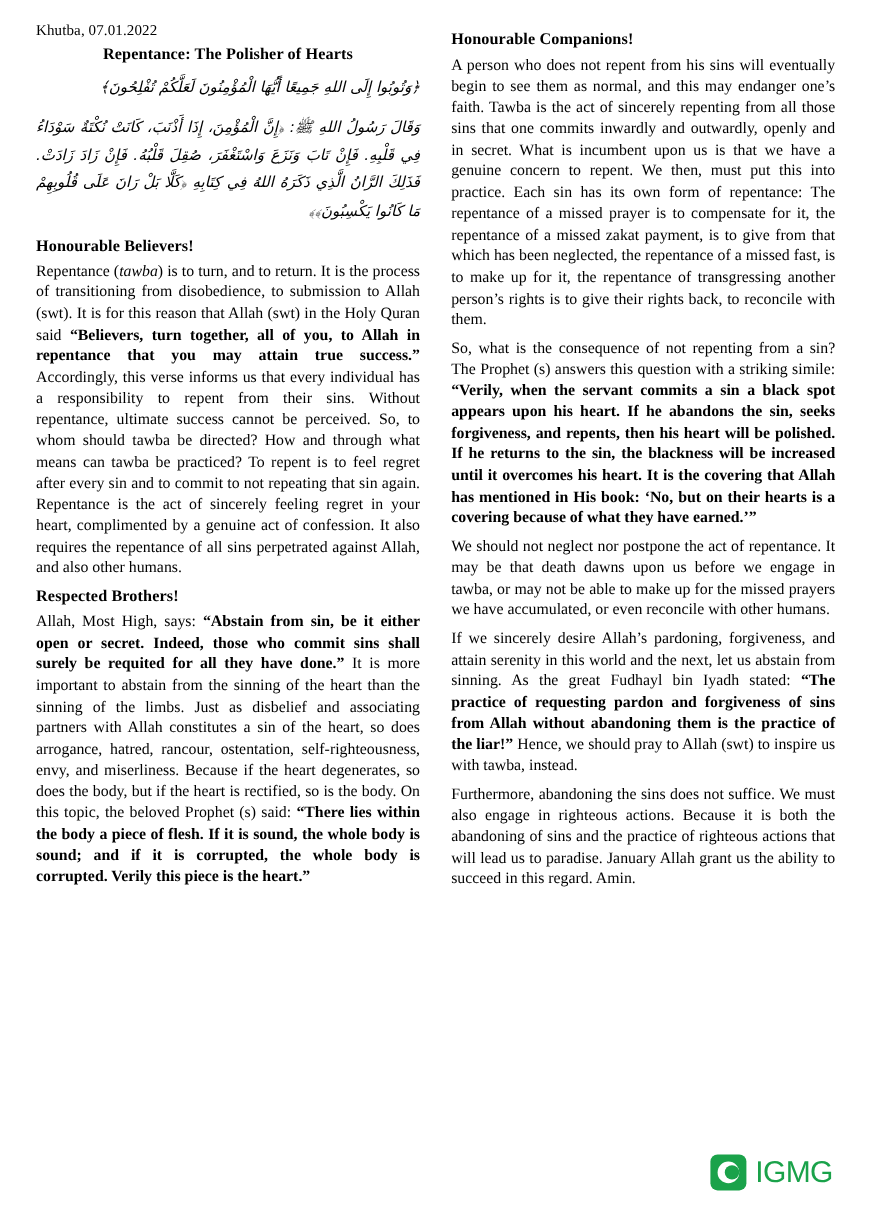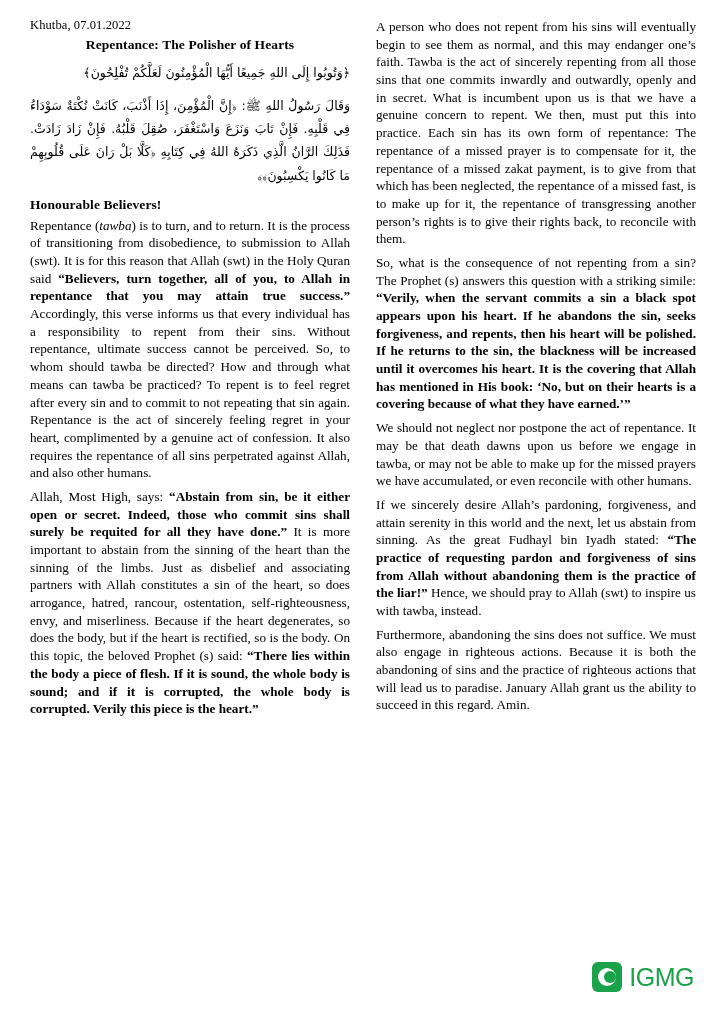--- a/index.html
+++ b/index.html
@@ -47,20 +47,21 @@
     text-align: center;
   }
   .arabic {
     direction: rtl;
     text-align: justify;
     font-family: "DejaVu Sans", sans-serif;
     font-size: 12.5px;
     line-height: 1.85;
     margin: 0 0 10px 0;
     unicode-bidi: plaintext;
+    font-style: italic;
   }
   h2.head {
     font-size: 13.5px;
     font-weight: bold;
     margin: 7px 0 4px 0;
     letter-spacing: 0.1px;
   }
   p.body {
     font-size: 13.2px;
     line-height: 1.34;
@@ -117,26 +118,28 @@
     <div class="col">
       <div class="meta">Khutba, 07.01.2022</div>
       <div class="doctitle">Repentance: The Polisher of Hearts</div>
 
       <div class="arabic red">﴿وَتُوبُوا إِلَى اللهِ جَمِيعًا أَيُّهَا الْمُؤْمِنُونَ لَعَلَّكُمْ تُفْلِحُونَ﴾</div>
       <div class="arabic blk">وَقَالَ رَسُولُ اللهِ ﷺ: ﴿إِنَّ الْمُؤْمِنَ، إِذَا أَذْنَبَ، كَانَتْ نُكْتَةٌ سَوْدَاءُ فِي قَلْبِهِ. فَإِنْ تَابَ وَنَزَعَ وَاسْتَغْفَرَ، صُقِلَ قَلْبُهُ. فَإِنْ زَادَ زَادَتْ. فَذَلِكَ الرَّانُ الَّذِي ذَكَرَهُ اللهُ فِي كِتَابِهِ ﴿كَلَّا بَلْ رَانَ عَلَى قُلُوبِهِمْ مَا كَانُوا يَكْسِبُونَ﴾﴾</div>
 
       <div id="col0">
           <h2 class="head">Honourable Believers!</h2>
           <p class="body">Repentance (<i>tawba</i>) is to turn, and to return. It is the process of transitioning from disobedience, to submission to Allah (swt). It is for this reason that Allah (swt) in the Holy Quran said <b>“Believers, turn together, all of you, to Allah in repentance that you may attain true success.”</b> Accordingly, this verse informs us that every individual has a responsibility to repent from their sins. Without repentance, ultimate success cannot be perceived. So, to whom should tawba be directed? How and through what means can tawba be practiced? To repent is to feel regret after every sin and to commit to not repeating that sin again. Repentance is the act of sincerely feeling regret in your heart, complimented by a genuine act of confession. It also requires the repentance of all sins perpetrated against Allah, and also other humans.</p>
+          <h2 class="head">Respected Brothers!</h2>
           <p class="body">Allah, Most High, says: <b>“Abstain from sin, be it either open or secret. Indeed, those who commit sins shall surely be requited for all they have done.”</b> It is more important to abstain from the sinning of the heart than the sinning of the limbs. Just as disbelief and associating partners with Allah constitutes a sin of the heart, so does arrogance, hatred, rancour, ostentation, self-righteousness, envy, and miserliness. Because if the heart degenerates, so does the body, but if the heart is rectified, so is the body. On this topic, the beloved Prophet (s) said: <b>“There lies within the body a piece of flesh. If it is sound, the whole body is sound; and if it is corrupted, the whole body is corrupted. Verily this piece is the heart.”</b></p>
         </div>
     </div>
 
     <div class="col">
       <div id="col1">
+          <h2 class="head">Honourable Companions!</h2>
           <p class="body">A person who does not repent from his sins will eventually begin to see them as normal, and this may endanger one’s faith. Tawba is the act of sincerely repenting from all those sins that one commits inwardly and outwardly, openly and in secret. What is incumbent upon us is that we have a genuine concern to repent. We then, must put this into practice. Each sin has its own form of repentance: The repentance of a missed prayer is to compensate for it, the repentance of a missed zakat payment, is to give from that which has been neglected, the repentance of a missed fast, is to make up for it, the repentance of transgressing another person’s rights is to give their rights back, to reconcile with them.</p>
           <p class="body">So, what is the consequence of not repenting from a sin? The Prophet (s) answers this question with a striking simile: <b>“Verily, when the servant commits a sin a black spot appears upon his heart. If he abandons the sin, seeks forgiveness, and repents, then his heart will be polished. If he returns to the sin, the blackness will be increased until it overcomes his heart. It is the covering that Allah has mentioned in His book: ‘No, but on their hearts is a covering because of what they have earned.’”</b></p>
           <p class="body">We should not neglect nor postpone the act of repentance. It may be that death dawns upon us before we engage in tawba, or may not be able to make up for the missed prayers we have accumulated, or even reconcile with other humans.</p>
           <p class="body">If we sincerely desire Allah’s pardoning, forgiveness, and attain serenity in this world and the next, let us abstain from sinning. As the great Fudhayl bin Iyadh stated: <b>“The practice of requesting pardon and forgiveness of sins from Allah without abandoning them is the practice of the liar!”</b> Hence, we should pray to Allah (swt) to inspire us with tawba, instead.</p>
           <p class="body">Furthermore, abandoning the sins does not suffice. We must also engage in righteous actions. Because it is both the abandoning of sins and the practice of righteous actions that will lead us to paradise. January Allah grant us the ability to succeed in this regard. Amin.</p>
         </div>
 
       <div class="logo-wrap">
         <div class="logo-mark"></div>
         <div class="logo-text">IGMG</div>

